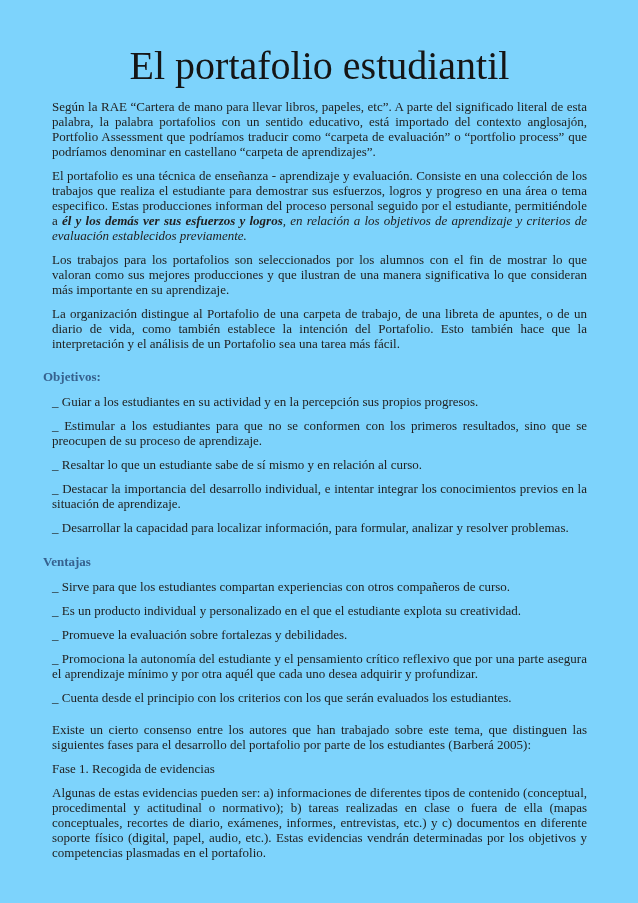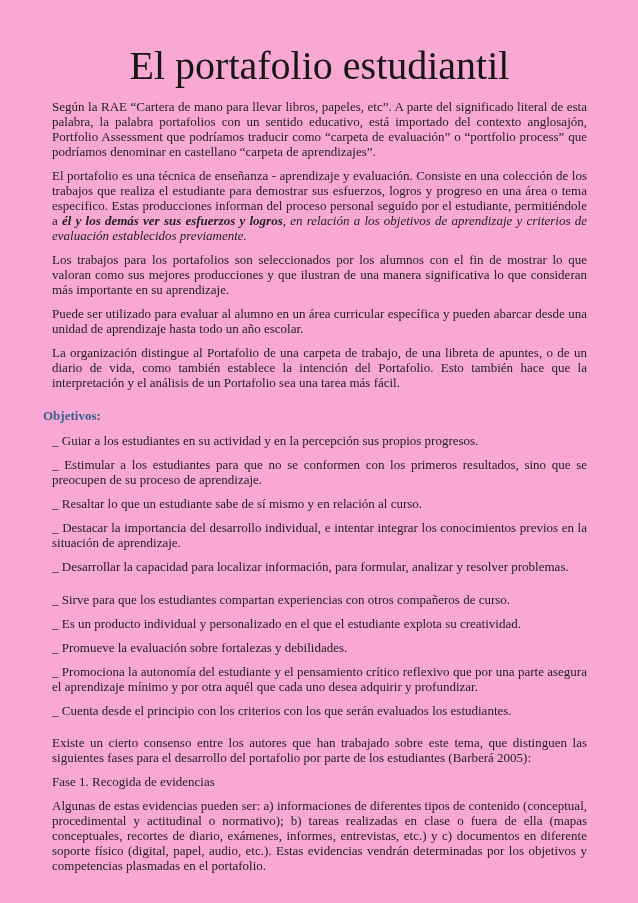--- a/index.html
+++ b/index.html
@@ -5,21 +5,21 @@
   html, body {
     margin: 0;
     padding: 0;
     background: #ffffff;
   }
   .page {
     position: relative;
     width: 638px;
     height: 903px;
     margin: 0 auto;
-    background: #f9a8d4;
+    background: #7dd3fc;
     box-sizing: border-box;
     padding: 42px 42px 0 43px;
     overflow: hidden;
     font-family: "Liberation Serif", "DejaVu Serif", serif;
     color: #222222;
   }
   .doc-title {
     margin: 0 0 2px 0;
     font-size: 40px;
     font-weight: normal;
@@ -52,32 +52,32 @@
 </head>
 <body>
 
 <div class="page">
   <h1 class="doc-title">El portafolio estudiantil</h1>
   <div class="doc-body">
       <section class="doc-section">
         <p class="para"><span class="run">Según la RAE “Cartera de mano para llevar libros, papeles, etc”. A parte del significado literal de esta palabra, la palabra portafolios con un sentido educativo, está importado del contexto anglosajón, Portfolio Assessment que podríamos traducir como “carpeta de evaluación” o “portfolio process” que podríamos denominar en castellano “carpeta de aprendizajes”.</span></p>
         <p class="para"><span class="run">El portafolio es una técnica de enseñanza - aprendizaje y evaluación. Consiste en una colección de los trabajos que realiza el estudiante para demostrar sus esfuerzos, logros y progreso en una área o tema especifico. Estas producciones informan del proceso personal seguido por el estudiante, permitiéndole a </span><span class="run run-bi">él y los demás ver sus esfuerzos y logros</span><span class="run run-i">, en relación a los objetivos de aprendizaje y criterios de evaluación establecidos previamente.</span></p>
         <p class="para"><span class="run">Los trabajos para los portafolios son </span><span class="run run-b">seleccionados</span><span class="run"> por los alumnos con el fin de mostrar lo que valoran como sus mejores producciones y que ilustran de una manera significativa lo que consideran más importante en su aprendizaje.</span></p>
-        <p class="para"><span class="run">Puede ser utilizado para evaluar al alumno en un área curricular específica y pueden abarcar desde </span><span class="run run-b">una unidad</span><span class="run"> de aprendizaje hasta </span><span class="run run-b">todo un año</span><span class="run"> escolar.</span></p>
         <p class="para"><span class="run">La </span><span class="run run-b">organización distingue al Portafolio</span><span class="run"> de una carpeta de trabajo, de una libreta de apuntes, o de un diario de vida, como también establece la intención del Portafolio. Esto también hace que la interpretación y el análisis de un Portafolio sea una tarea más fácil.</span></p>
       </section>
       <section class="doc-section">
         <h2 class="sec-heading">Objetivos:</h2>
         <p class="para"><span class="run">_ Guiar a los estudiantes en su actividad y en la percepción sus propios progresos.</span></p>
         <p class="para"><span class="run">_ Estimular a los estudiantes para que no se conformen con los primeros resultados, sino que se preocupen de su proceso de aprendizaje.</span></p>
         <p class="para"><span class="run">_ Resaltar lo que un estudiante sabe de sí mismo y en relación al curso.</span></p>
         <p class="para"><span class="run">_ Destacar la importancia del desarrollo individual, e intentar integrar los conocimientos previos en la situación de aprendizaje.</span></p>
         <p class="para"><span class="run">_ Desarrollar la capacidad para localizar información, para formular, analizar y resolver problemas.</span></p>
       </section>
       <section class="doc-section">
+        <h2 class="sec-heading">Ventajas</h2>
         <p class="para"><span class="run">_ Sirve para que los estudiantes compartan experiencias con otros compañeros de curso.</span></p>
         <p class="para"><span class="run">_ Es un producto individual y personalizado en el que el estudiante explota su creatividad.</span></p>
         <p class="para"><span class="run">_ Promueve la evaluación sobre fortalezas y debilidades.</span></p>
         <p class="para"><span class="run">_ Promociona la autonomía del estudiante y el </span><span class="run run-b">pensamiento crítico</span><span class="run"> reflexivo que por una parte asegura el aprendizaje mínimo y por otra aquél que cada uno desea adquirir y profundizar.</span></p>
         <p class="para"><span class="run">_ Cuenta desde el principio con los criterios con los que serán evaluados los estudiantes.</span></p>
       </section>
       <section class="doc-section">
         <p class="para"><span class="run">Existe un cierto consenso entre los autores que han trabajado sobre este tema, que distinguen las siguientes fases para el desarrollo del portafolio por parte de los estudiantes (Barberá 2005):</span></p>
         <p class="para"><span class="run run-b">Fase 1. Recogida de evidencias</span></p>
         <p class="para"><span class="run">Algunas de estas evidencias pueden ser: a) informaciones de diferentes tipos de contenido (conceptual, procedimental y actitudinal o normativo); b) tareas realizadas en clase o fuera de ella (mapas conceptuales, recortes de diario, exámenes, informes, entrevistas, etc.) y c) documentos en diferente soporte físico (digital, papel, audio, etc.). Estas evidencias vendrán determinadas por los objetivos y competencias plasmadas en el portafolio.</span></p>

